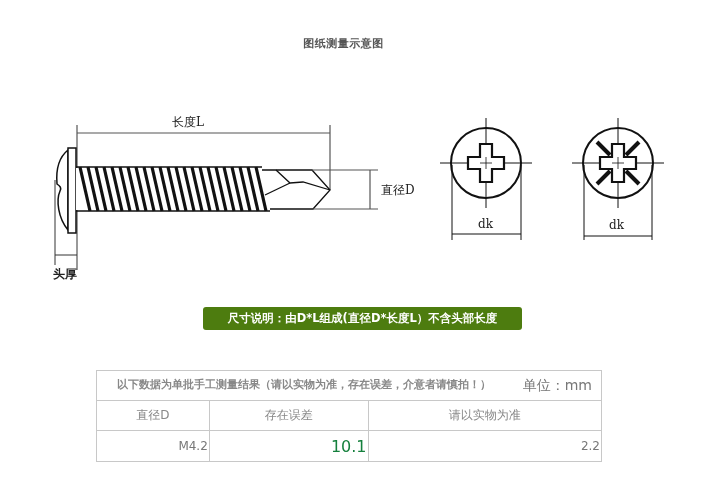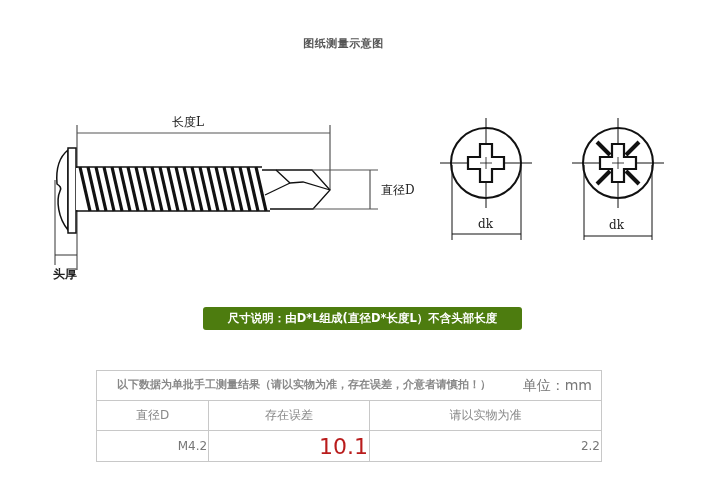--- a/index.html
+++ b/index.html
@@ -14,21 +14,21 @@
             background: #4d7c0f; border-radius: 3px; color: #fff; font-size: 11.5px;
             line-height: 23px; text-align: center; font-weight: bold; }
   table.spec { position: absolute; left: 96px; top: 370px; width: 506px;
                border-collapse: collapse; font-size: 12px; color: #777; }
   table.spec td, table.spec th { border: 1px solid #c8c8c8; text-align: center; font-weight: normal; }
   table.spec .note { text-align: left; padding-left: 20px; height: 27px; font-weight: bold;
                      color: #888; font-size: 11px; white-space: nowrap; }
   table.spec .note .unit { float: right; padding-right: 8px; font-weight: normal; color: #777; font-size: 14px; }
   table.spec th { height: 27px; color: #888; }
   table.spec td.cell { height: 28px; text-align: right; }
-  table.spec td.big { font-size: 22px; color: #b91c1c; }
+  table.spec td.big { font-size: 16px; color: #15803d; }
 </style>
 </head>
 <body>
 
 <div class="title">图纸测量示意图</div>
 
 <svg class="drawing" width="701" height="300">
 
   <g stroke="#555" stroke-width="1.2" fill="none">
     <line x1="77" y1="133" x2="330" y2="133"></line>

